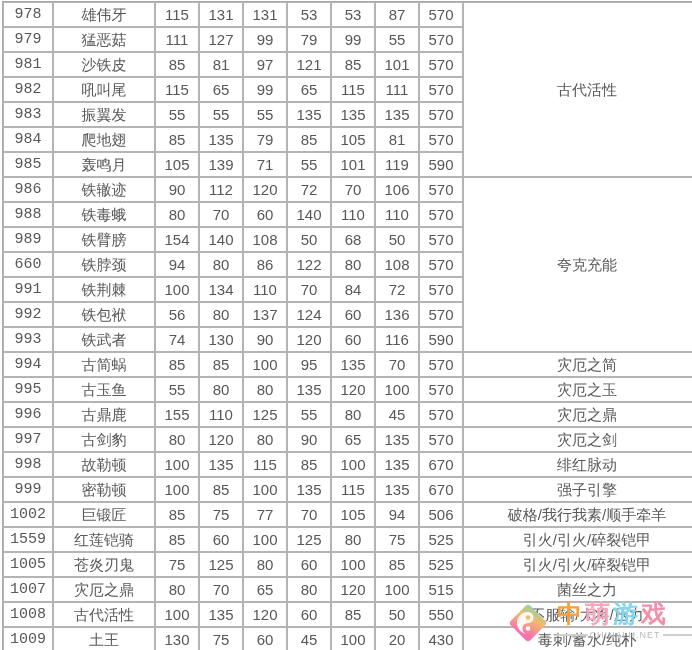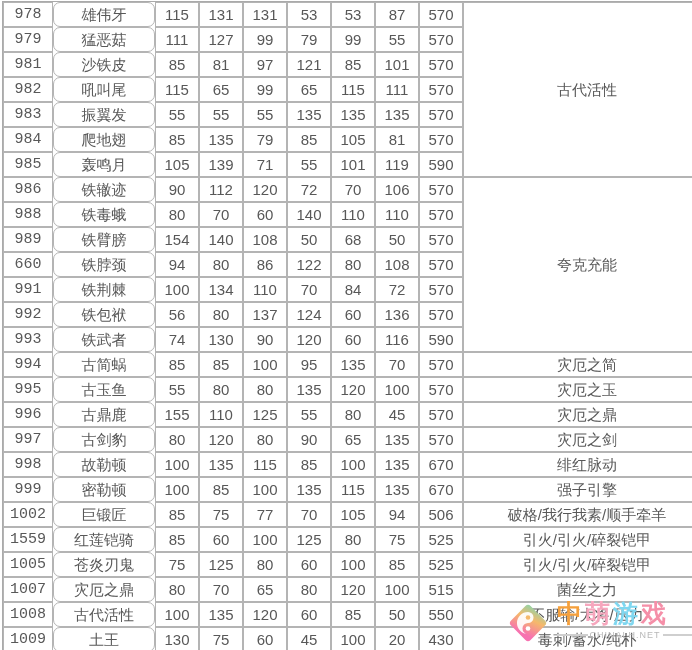--- a/index.html
+++ b/index.html
@@ -32,21 +32,21 @@
     text-align: center;
     vertical-align: middle;
     color: #585858;
     font-size: 15px;
     line-height: 23px;
     background: #ffffff;
     white-space: nowrap;
     overflow: hidden;
   }
   td.c-id      { width: 46px; font-family: Liberation Mono, monospace; }
-  td.c-name    { width: 98px; border-radius: 7px; }
+  td.c-name    { width: 98px; }
   td.c-stat    { width: 40px; }
   td.c-total   { width: 40px; }
   td.c-ability { width: 244px; }
   td.c-ability.merged { font-size: 15px; }
 
   
   #watermark {
     position: absolute;
     left: 505px;
     top: 598px;

